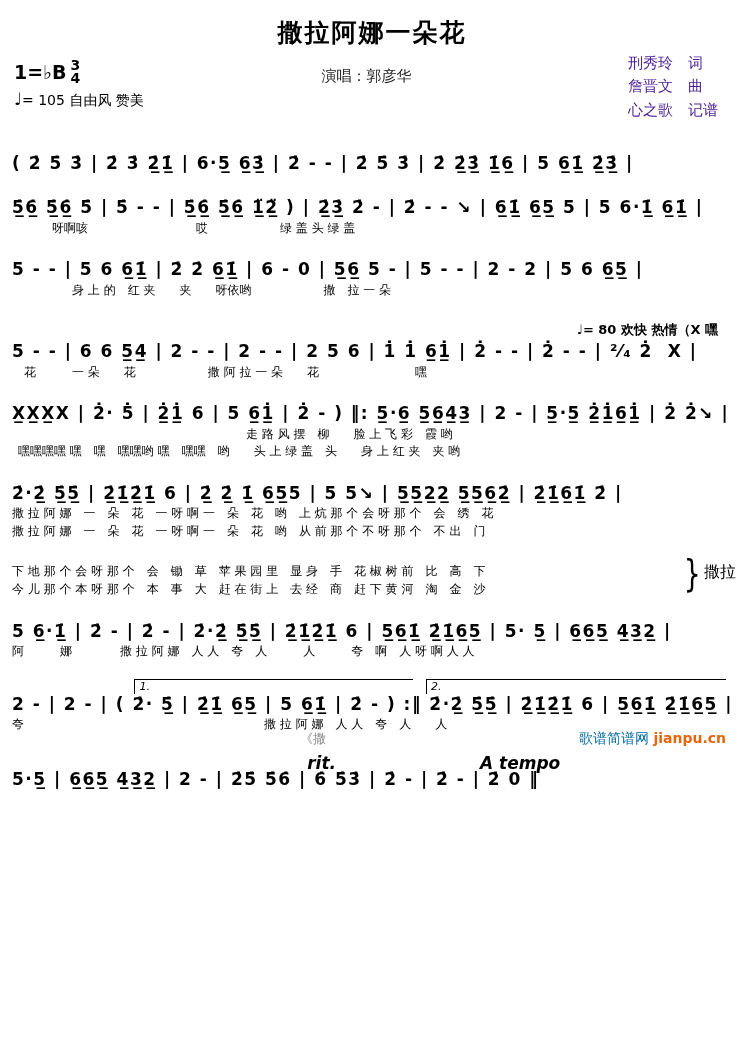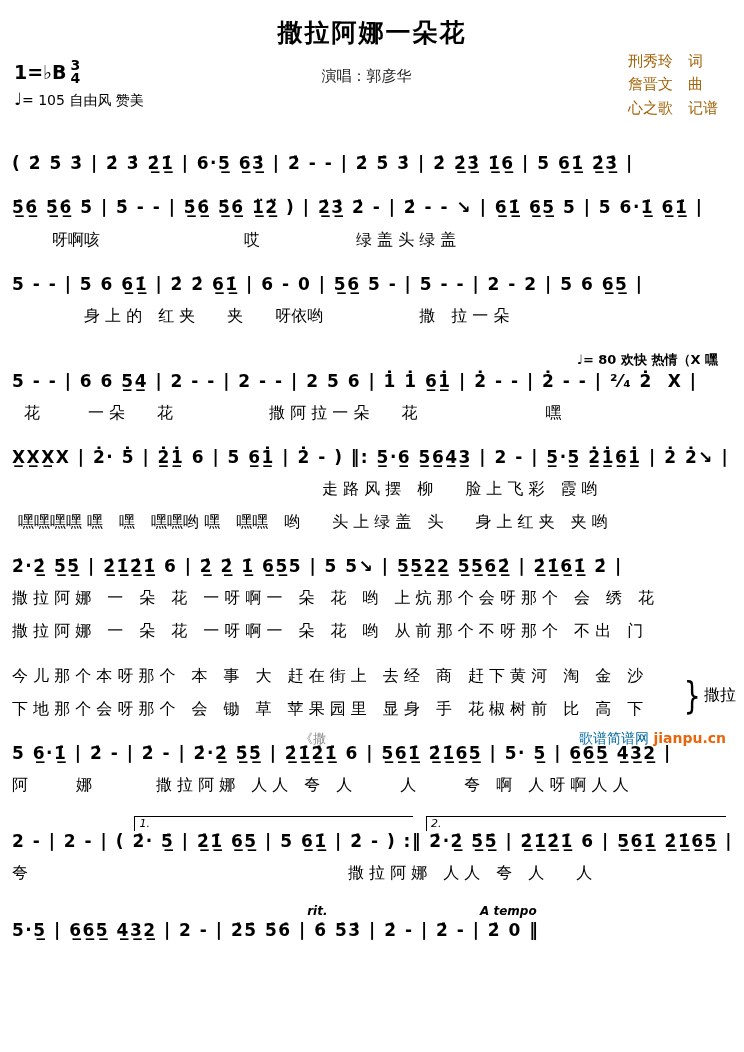--- a/index.html
+++ b/index.html
@@ -19,45 +19,45 @@
   .key-line{font-weight:bold;font-size:19px;display:flex;align-items:center;gap:4px;}
   .timesig{display:inline-flex;flex-direction:column;align-items:center;line-height:0.95;font-size:14px;font-weight:bold;}
   .tempo-line{font-size:14px;margin-top:3px;}
   .tempo-line .note-glyph{font-weight:bold;font-size:17px;}
   .performer{
     position:absolute;left:0;right:11px;top:16px;text-align:center;
     font-size:15px;color:#222;font-family:"Liberation Serif",serif;
   }
   .credits{
     position:absolute;right:26px;top:0;
-    font-size:15px;line-height:1.55;color:#a16207;
-    font-family:Liberation Mono, monospace;
+    font-size:15px;line-height:1.55;color:#4c1d95;
+    font-family:Liberation Sans, sans-serif;
   }
   .score{position:relative;margin:0 12px;}
   .system{position:relative;margin-top:23px;}
   .notes{
     font-weight:bold;font-size:17px;letter-spacing:1.5px;
     white-space:pre;line-height:1.25;
   }
   .lyric{
-    font-size:16px;white-space:pre;line-height:1.4;margin-top:10px;
+    font-size:12px;white-space:pre;line-height:1.4;margin-top:1px;
   }
   .sys-annotation{
     text-align:right;font-size:13px;font-weight:bold;
     padding-right:14px;margin-bottom:2px;
   }
   .volta{
     position:absolute;top:-15px;height:14px;
     border-top:1.5px solid #000;border-left:1.5px solid #000;
     font-size:11px;font-style:italic;padding:0 0 0 4px;line-height:13px;
   }
   .volta-1{left:17%;width:38%;}
   .volta-2{left:57.5%;width:41%;}
   .inline-mark{
-    position:absolute;top:-16px;font-size:12px;font-style:italic;font-weight:bold;
+    position:absolute;top:-16px;font-size:17px;font-style:italic;font-weight:bold;
   }
   .rit-mark{left:41%;}
   .atempo-mark{left:65%;}
   .pickup{
     position:absolute;right:-4px;bottom:6px;
     display:flex;align-items:center;font-size:16px;
   }
   .pickup .brace{font-size:38px;font-weight:normal;transform:scaleX(0.7);line-height:1;}
   .footer{position:absolute;left:0;right:0;bottom:14px;height:20px;font-size:14px;}
   .watermark{position:absolute;left:300px;color:#8a8a8a;font-size:13px;}
@@ -123,22 +123,22 @@
       <div class="lyric" style="padding-left:6px;">嘿嘿嘿嘿 嘿　嘿　嘿嘿哟 嘿　嘿嘿　哟　　头 上 绿 盖　头　　身 上 红 夹　夹 哟</div>
     </div>
 
     <div class="system">
       <div class="notes">2̇·2̲̇ 5̲̇5̲̇ | 2̲̇1̲̇2̲̇1̲̇ 6 | 2̲̇ 2̲̇ 1̲̇ 6̲5̲5 | 5 5↘ | 5̲5̲2̲2̲ 5̲5̲6̲2̲̇ | 2̲̇1̲̇6̲1̲̇ 2̇ |</div>
       <div class="lyric">撒 拉 阿 娜　一　朵　花　一 呀 啊 一　朵　花　哟　上 炕 那 个 会 呀 那 个　会　绣　花</div>
       <div class="lyric">撒 拉 阿 娜　一　朵　花　一 呀 啊 一　朵　花　哟　从 前 那 个 不 呀 那 个　不 出　门</div>
     </div>
 
     <div class="system">
+      <div class="lyric">下 地 那 个 会 呀 那 个　会　锄　草　苹 果 园 里　显 身　手　花 椒 树 前　比　高　下</div>
       <div class="lyric">今 儿 那 个 本 呀 那 个　本　事　大　赶 在 街 上　去 经　商　赶 下 黄 河　淘　金　沙</div>
-      <div class="lyric">下 地 那 个 会 呀 那 个　会　锄　草　苹 果 园 里　显 身　手　花 椒 树 前　比　高　下</div>
       <div class="pickup">
         <span class="brace">}</span>
         <span>撒拉</span>
       </div>
     </div>
 
     <div class="system">
       <div class="notes">5 6̲·1̲̇ | 2̇ - | 2̇ - | 2̇·2̲̇ 5̲̇5̲̇ | 2̲̇1̲̇2̲̇1̲̇ 6 | 5̲6̲1̲̇ 2̲̇1̲̇6̲5̲ | 5· 5̲ | 6̲6̲5̲ 4̲3̲2̲ |</div>
       <div class="lyric">阿　　　娜　　　　撒 拉 阿 娜　人 人　夸　人　　　人　　　夸　啊　人 呀 啊 人 人</div>
     </div>

